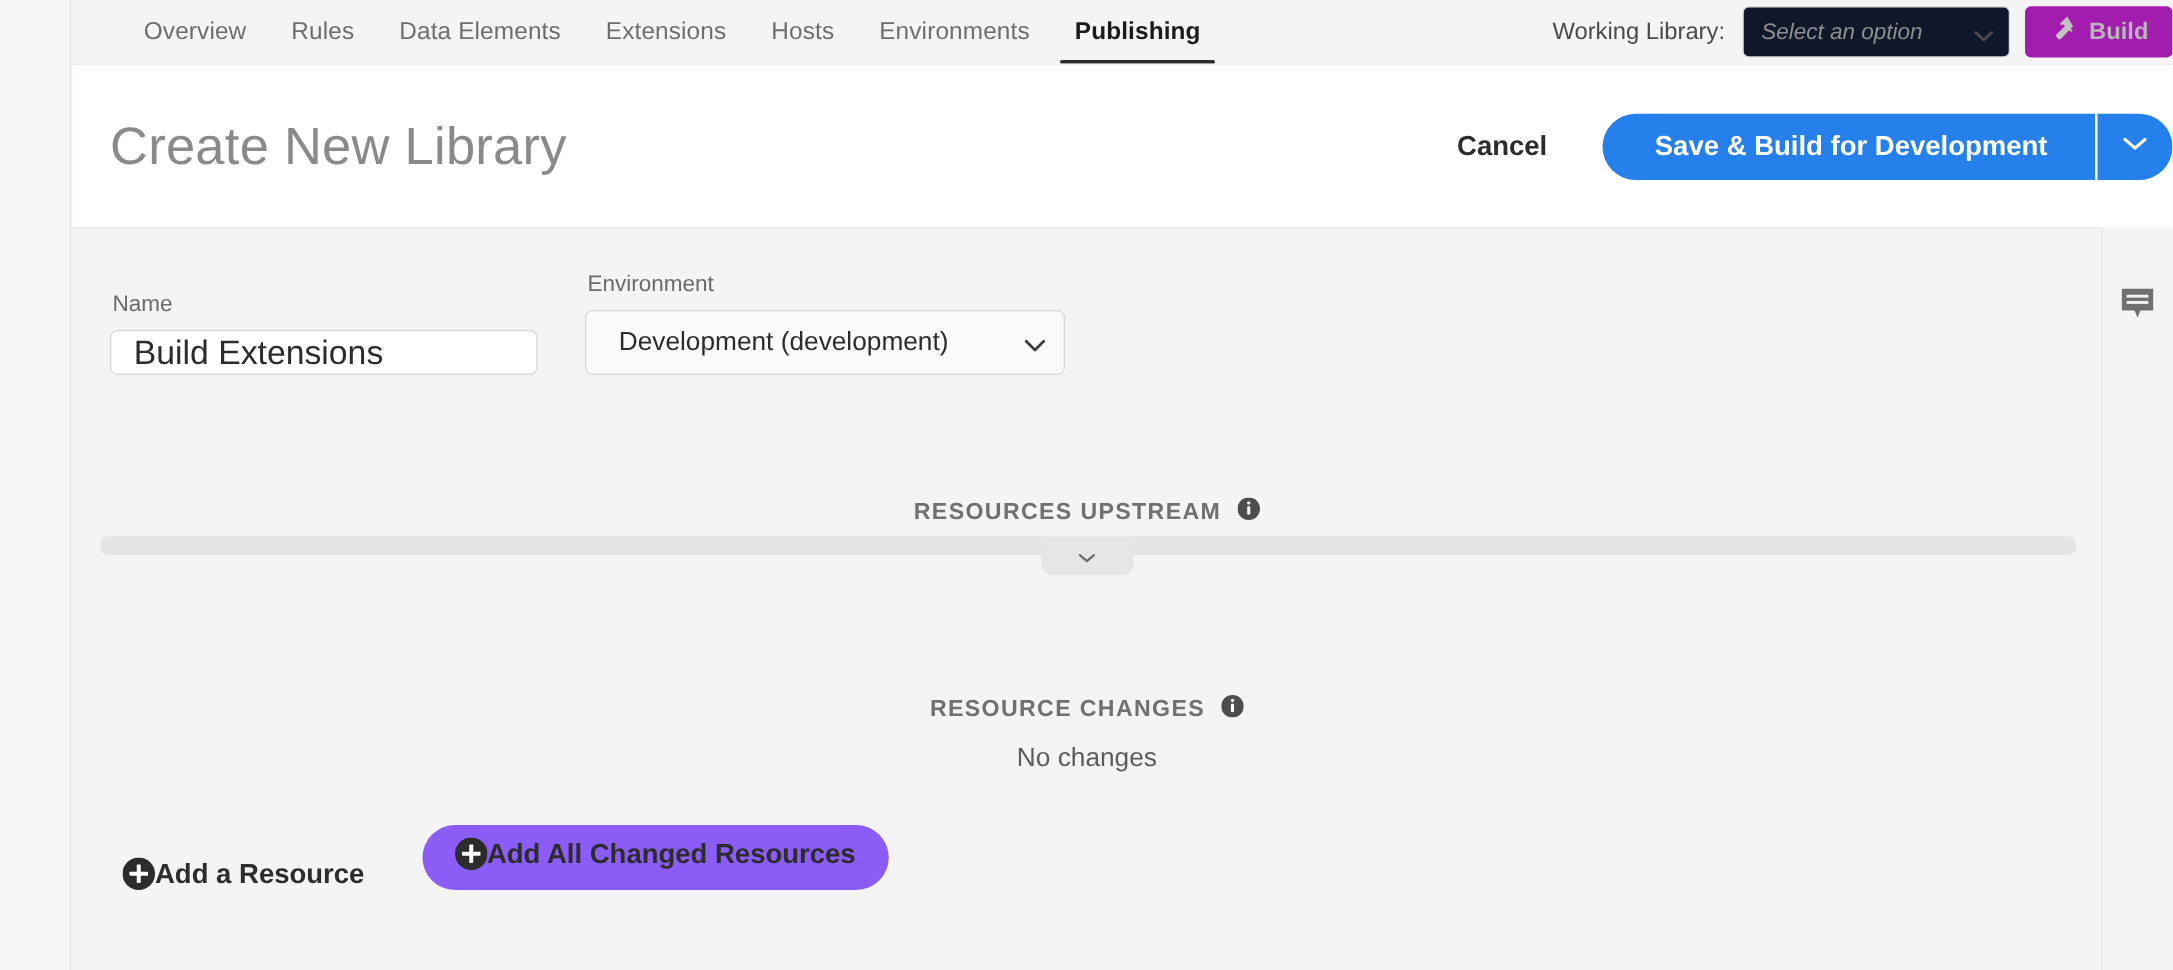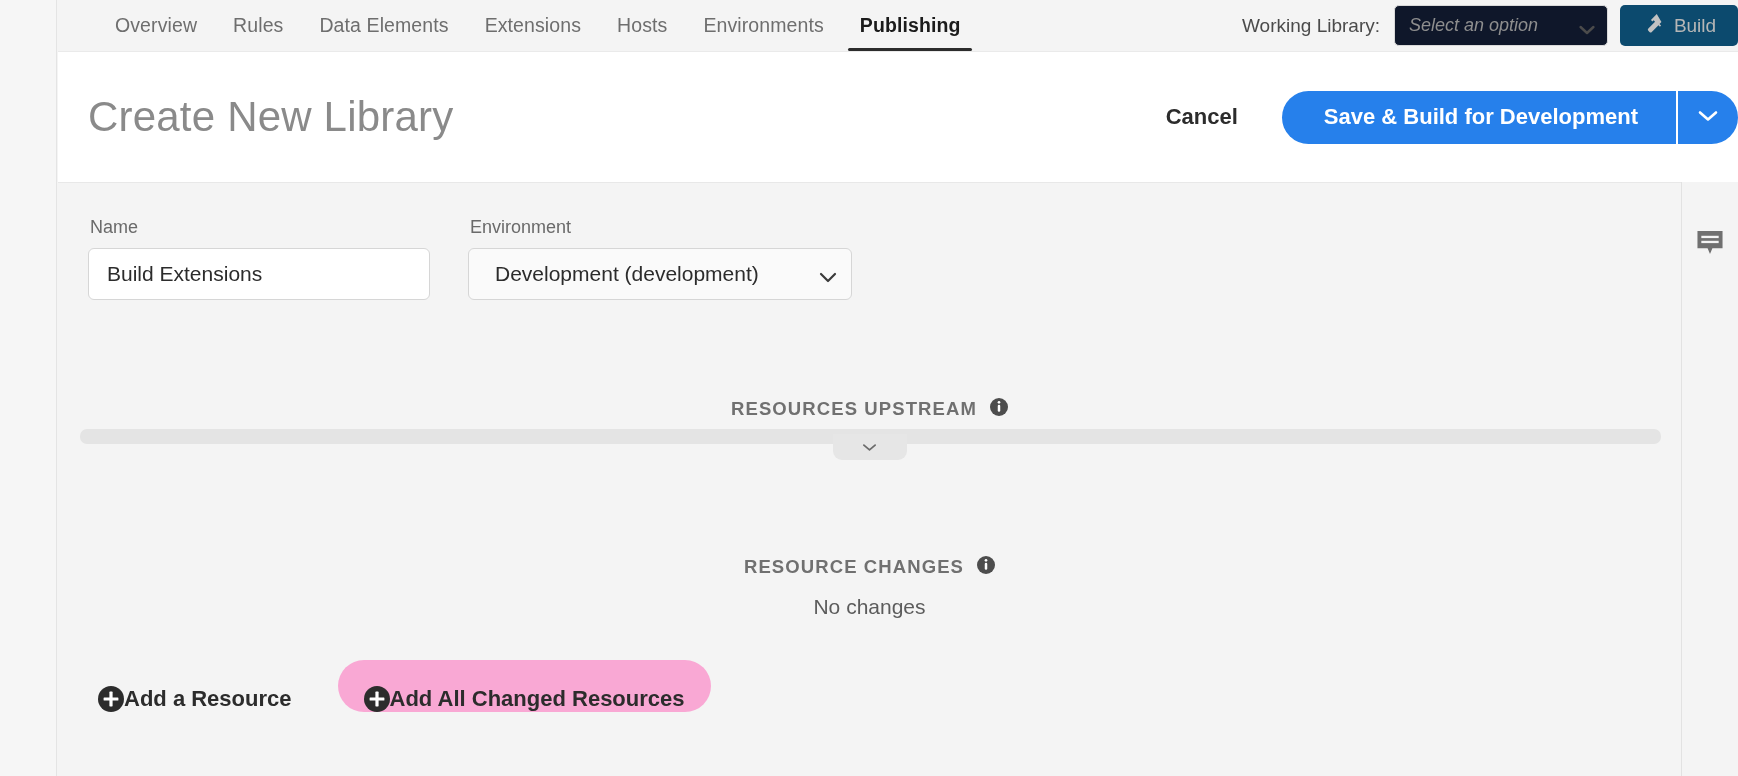--- a/index.html
+++ b/index.html
@@ -99,30 +99,31 @@
     white-space: nowrap;
   }
   .chev {
     width: 16px; height: 10px;
     flex: none;
   }
   .build-btn {
     margin-left: 12px;
     height: 41px;
     min-width: 118px;
-    background: #0c4a6e;
+    background: #a21caf;
     border-radius: 5px;
     display: flex;
     align-items: center;
     justify-content: center;
     gap: 9px;
     padding: 0 16px;
     color: #b6b6b6;
     font-size: 19px;
     cursor: default;
+    font-weight: bold;
   }
 
   
   .titlebar {
     position: absolute;
     left: 58px; top: 51px;
     width: 1680px;
     height: 131px;
     background: #ffffff;
     border-top: 1px solid #eaeaea;
@@ -212,28 +213,28 @@
   }
   .field { display: flex; flex-direction: column; }
   .field-label {
     font-size: 18px;
     color: #6a6a6a;
     margin-bottom: 10px;
     padding-left: 2px;
   }
   .text-input {
     width: 342px;
-    height: 52px;
+    height: 36px;
     background: #ffffff;
     border: 1px solid #d6d6d6;
     border-radius: 6px;
     display: flex;
     align-items: center;
     padding: 0 18px;
-    font-size: 21px;
+    font-size: 27px;
     color: #2c2c2c;
     cursor: text;
   }
   .select-input {
     width: 384px;
     height: 52px;
     background: #fafafa;
     border: 1px solid #d6d6d6;
     border-radius: 6px;
     display: flex;
@@ -318,21 +319,21 @@
     height: 52px;
     padding: 0 18px;
     border-radius: 26px;
     font-size: 22px;
     font-weight: 700;
     color: #2c2c2c;
     white-space: nowrap;
     cursor: pointer;
     background: transparent;
   }
-  .act-btn.hovered { background: #f9a8d4; padding: 0 26px; }
+  .act-btn.hovered { background: #8b5cf6; padding: 16px 26px; }
   .plus-icon { width: 26px; height: 26px; flex: none; display: block; }
 </style>
 </head>
 <body>
 
 <div id="app">
 
   <div class="left-rail"></div>
 
   <div class="topnav">

